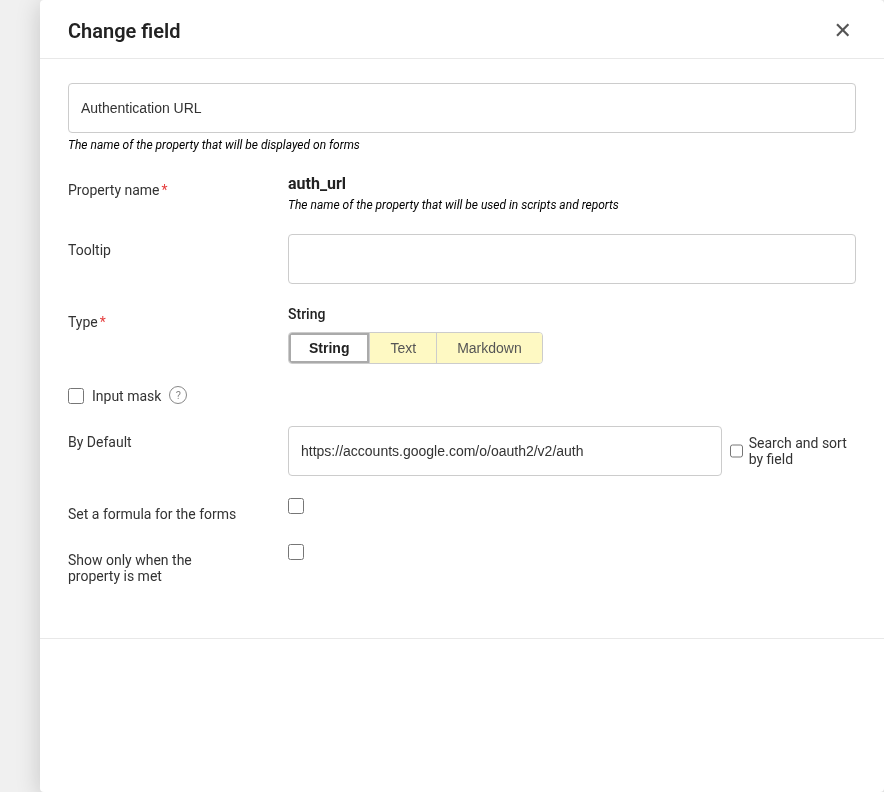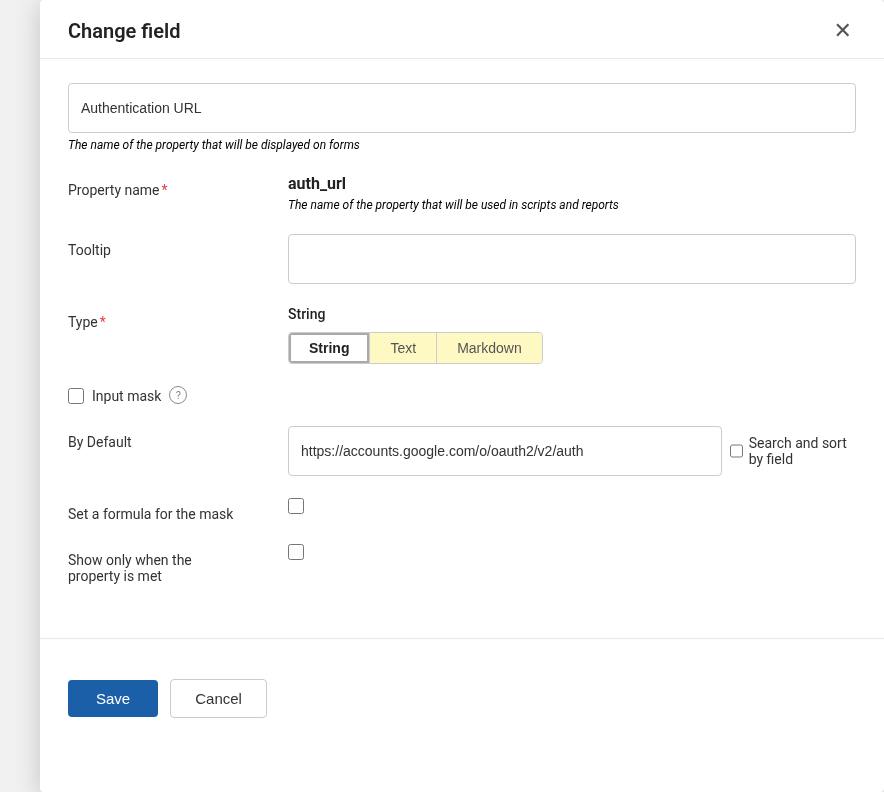--- a/index.html
+++ b/index.html
@@ -285,37 +285,33 @@
           <input class="text-input" type="text" value="https://accounts.google.com/o/oauth2/v2/auth" style="">
           <label class="checkbox-label">
             <input type="checkbox" class="checkbox-input" style="">
             <span>Search and sort by field</span>
           </label>
         </div>
       </div>
     </div>
 
     <div class="form-row">
-      <div class="form-label">Set a formula for the mask</div>
+      <div class="form-label">Set a formula for the forms</div>
       <div class="form-control">
         <input type="checkbox" class="checkbox-input" style="">
       </div>
     </div>
 
     <div class="form-row">
       <div class="form-label">
         <span>Show only when the</span><br>
         <span>property is met</span>
       </div>
       <div class="form-control">
         <input type="checkbox" class="checkbox-input" style="">
       </div>
     </div>
 
   </div>
 
   <hr class="divider">
 
-  <div class="dialog-footer">
-    <button class="btn-save">Save</button>
-    <button class="btn-cancel">Cancel</button>
-  </div>
 </div>
 
 </body></html>

